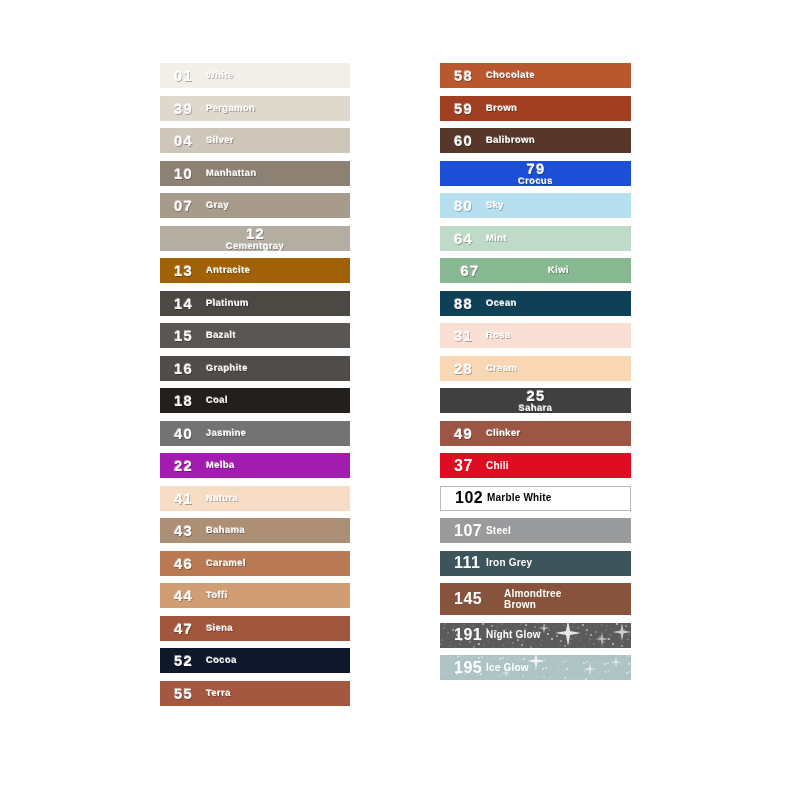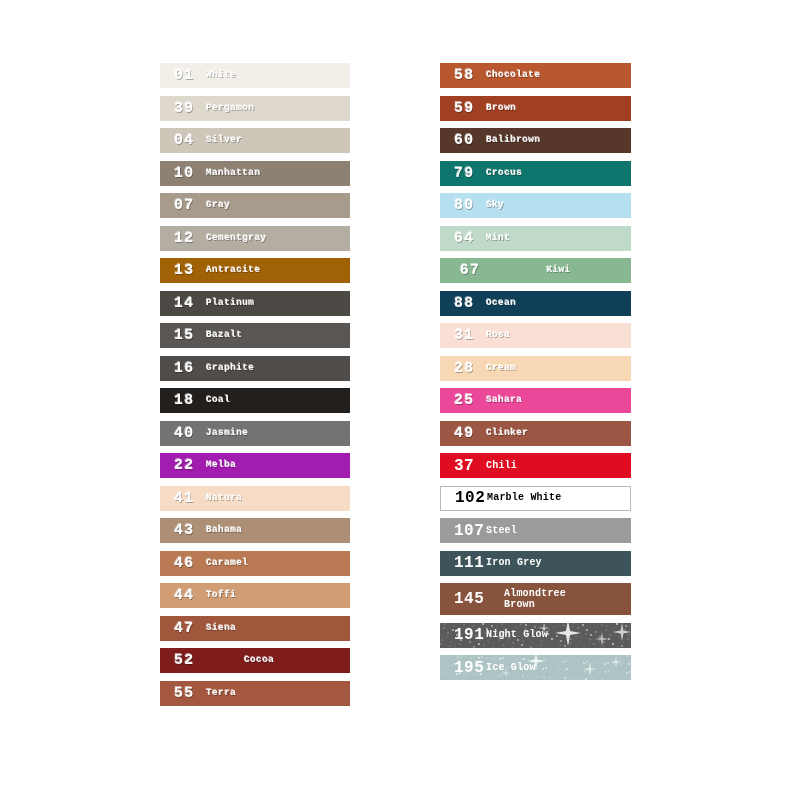--- a/index.html
+++ b/index.html
@@ -8,21 +8,20 @@
   body {
     width: 800px; height: 800px;
     background: #ffffff;
     font-family: "Liberation Sans", sans-serif;
     overflow: hidden;
   }
   #chart {
     position: relative;
     width: 800px; height: 628px;
     background: #ffffff;
-    font-family: Liberation Mono, monospace;
   }
   .column {
     position: absolute;
     top: 63px;
     display: flex;
     flex-direction: column;
     gap: 7.5px;
   }
   #col-left  { left: 160px; width: 190px; }
   #col-right { left: 440px; width: 191px; }
@@ -104,21 +103,21 @@
         <div class="sw-name">Silver</div>
       </div>
       <div class="swatch style-emboss" style="background: rgb(140, 129, 114);">
         <div class="sw-code">10</div>
         <div class="sw-name">Manhattan</div>
       </div>
       <div class="swatch style-emboss" style="background: rgb(167, 156, 140);">
         <div class="sw-code">07</div>
         <div class="sw-name">Gray</div>
       </div>
-      <div class="swatch style-emboss" style="background: rgb(179, 173, 162);">
+      <div class="swatch style-emboss" style="background: rgb(179, 173, 162); flex-direction: column;">
         <div class="sw-code">12</div>
         <div class="sw-name">Cementgray</div>
       </div>
       <div class="swatch style-emboss" style="background: #a16207;">
         <div class="sw-code">13</div>
         <div class="sw-name">Antracite</div>
       </div>
       <div class="swatch style-emboss" style="background: rgb(76, 72, 67);">
         <div class="sw-code">14</div>
         <div class="sw-name">Platinum</div>
@@ -156,21 +155,21 @@
         <div class="sw-name">Caramel</div>
       </div>
       <div class="swatch style-emboss" style="background: rgb(208, 157, 117);">
         <div class="sw-code">44</div>
         <div class="sw-name">Toffi</div>
       </div>
       <div class="swatch style-emboss" style="background: rgb(160, 87, 59);">
         <div class="sw-code">47</div>
         <div class="sw-name">Siena</div>
       </div>
-      <div class="swatch style-emboss" style="background: #7f1d1d; gap: 38px;">
+      <div class="swatch style-emboss" style="background: #0f172a;">
         <div class="sw-code">52</div>
         <div class="sw-name">Cocoa</div>
       </div>
       <div class="swatch style-emboss" style="background: rgb(164, 88, 63);">
         <div class="sw-code">55</div>
         <div class="sw-name">Terra</div>
       </div>
     </div>
   <div class="column" id="col-right">
       <div class="swatch style-emboss" style="background: rgb(185, 87, 47);">
@@ -178,21 +177,21 @@
         <div class="sw-name">Chocolate</div>
       </div>
       <div class="swatch style-emboss" style="background: rgb(160, 63, 34);">
         <div class="sw-code">59</div>
         <div class="sw-name">Brown</div>
       </div>
       <div class="swatch style-emboss" style="background: rgb(86, 55, 42);">
         <div class="sw-code">60</div>
         <div class="sw-name">Balibrown</div>
       </div>
-      <div class="swatch style-emboss" style="background: #0f766e;">
+      <div class="swatch style-emboss" style="background: #1d4ed8; flex-direction: column;">
         <div class="sw-code">79</div>
         <div class="sw-name">Crocus</div>
       </div>
       <div class="swatch style-emboss" style="background: rgb(182, 224, 239);">
         <div class="sw-code">80</div>
         <div class="sw-name">Sky</div>
       </div>
       <div class="swatch style-emboss" style="background: rgb(191, 218, 200);">
         <div class="sw-code">64</div>
         <div class="sw-name">Mint</div>
@@ -206,21 +205,21 @@
         <div class="sw-name">Ocean</div>
       </div>
       <div class="swatch style-emboss" style="background: rgb(250, 223, 213);">
         <div class="sw-code">31</div>
         <div class="sw-name">Rosa</div>
       </div>
       <div class="swatch style-emboss" style="background: rgb(248, 215, 180);">
         <div class="sw-code">28</div>
         <div class="sw-name">Cream</div>
       </div>
-      <div class="swatch style-emboss" style="background: #ec4899;">
+      <div class="swatch style-emboss" style="background: #404040; flex-direction: column;">
         <div class="sw-code">25</div>
         <div class="sw-name">Sahara</div>
       </div>
       <div class="swatch style-emboss" style="background: rgb(156, 86, 68);">
         <div class="sw-code">49</div>
         <div class="sw-name">Clinker</div>
       </div>
       <div class="swatch style-flat" style="background: rgb(224, 13, 34);">
         <div class="sw-code">37</div>
         <div class="sw-name">Chili</div>

